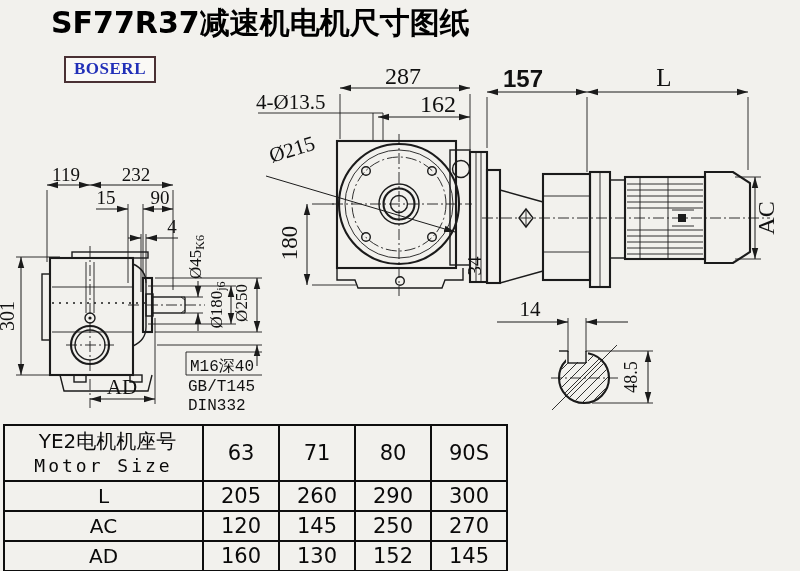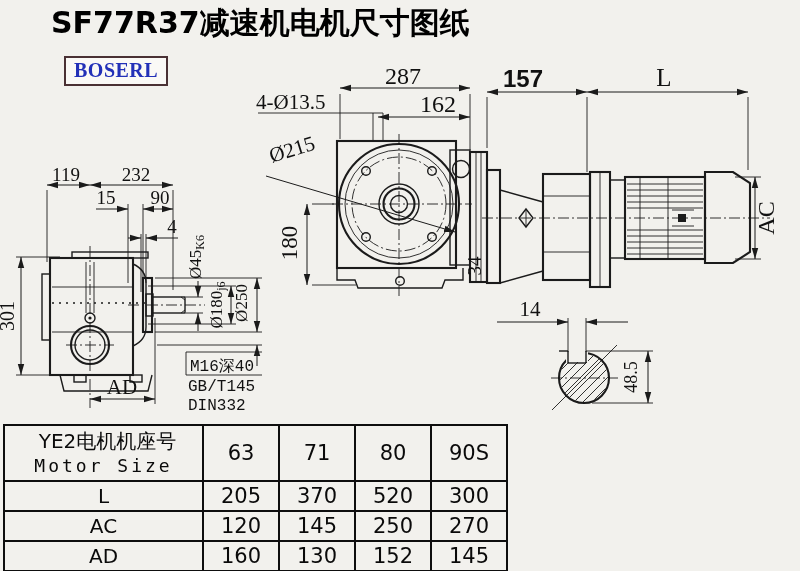--- a/index.html
+++ b/index.html
@@ -3,21 +3,21 @@
 <meta charset="utf-8">
 <style>
   html,body{margin:0;padding:0;}
   body{width:800px;height:571px;position:relative;overflow:hidden;
        background:#f2f1ed;font-family:"Liberation Sans",sans-serif;}
   .abs{position:absolute;}
   #title{left:3px;top:3px;font-family:"DejaVu Sans",sans-serif;
          font-weight:bold;font-size:30px;color:#000;letter-spacing:0px;white-space:nowrap;margin-left:48px;}
   #logo{left:64px;top:56px;border:2px solid #4a3134;background:#faf9f6;
         color:#2230b8;font-family:"Liberation Serif",serif;font-weight:bold;
-        font-size:20px;padding:1px 8px 2px 8px;letter-spacing:.5px;}
+        font-size:17px;padding:1px 8px 2px 8px;letter-spacing:.5px;}
   svg#draw{left:0;top:0;}
   
   .o2{stroke:#1b1b1b;stroke-width:2.1;fill:none;}
   .o {stroke:#1b1b1b;stroke-width:1.4;fill:none;}
   .t {stroke:#1b1b1b;stroke-width:0.9;fill:none;}
   .d {stroke:#1b1b1b;stroke-width:1;fill:none;}
   .cl{stroke:#1b1b1b;stroke-width:0.9;fill:none;stroke-dasharray:11 3 2 3;}
   .dot{stroke:#1b1b1b;stroke-width:1.6;fill:none;stroke-dasharray:2 5;}
   text{fill:#111;}
   .ds{font-family:"Liberation Serif","DejaVu Serif",serif;}
@@ -283,22 +283,22 @@
       <div class="hen">Motor Size</div>
     </td>
     <td class="cn">63</td>
     <td class="cn">71</td>
     <td class="cn">80</td>
     <td class="cn">90S</td>
   </tr>
   <tr class="rw">
     <td class="c0 rlab">L</td>
     <td class="cn">205</td>
-    <td class="cn">370</td>
-    <td class="cn">520</td>
+    <td class="cn">260</td>
+    <td class="cn">290</td>
     <td class="cn">300</td>
   </tr>
   <tr class="rw">
     <td class="c0 rlab">AC</td>
     <td class="cn">120</td>
     <td class="cn">145</td>
     <td class="cn">250</td>
     <td class="cn">270</td>
   </tr>
   <tr class="rw">

